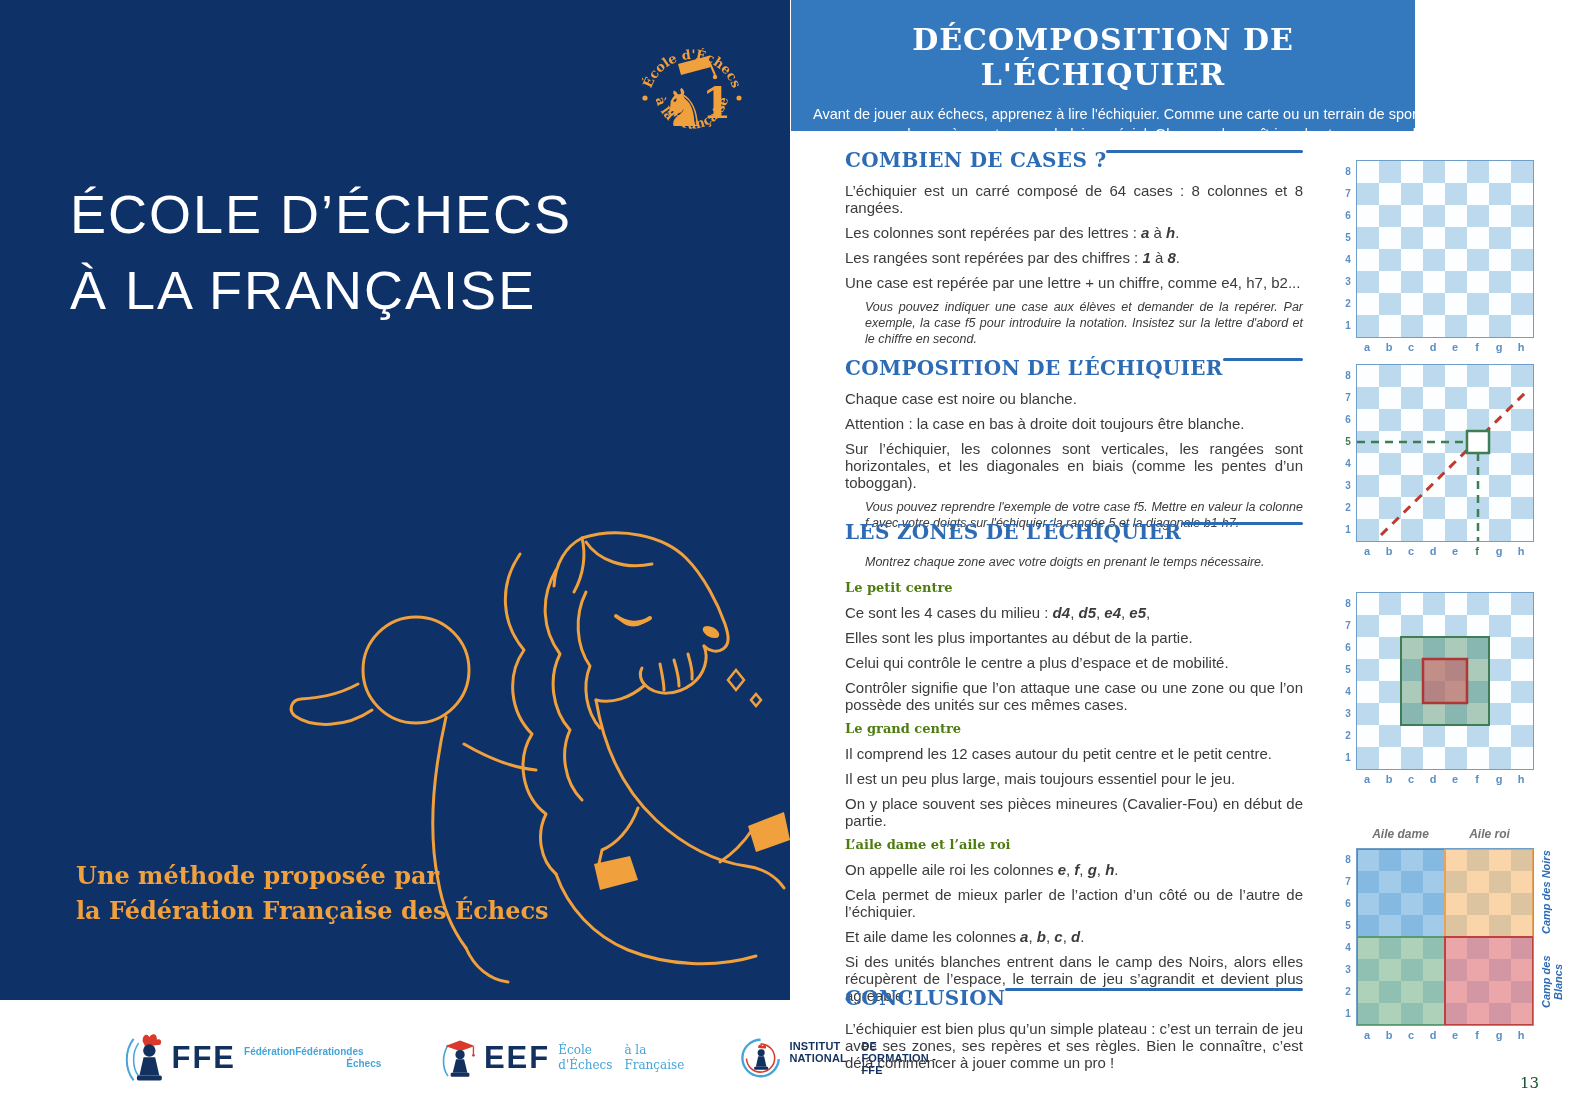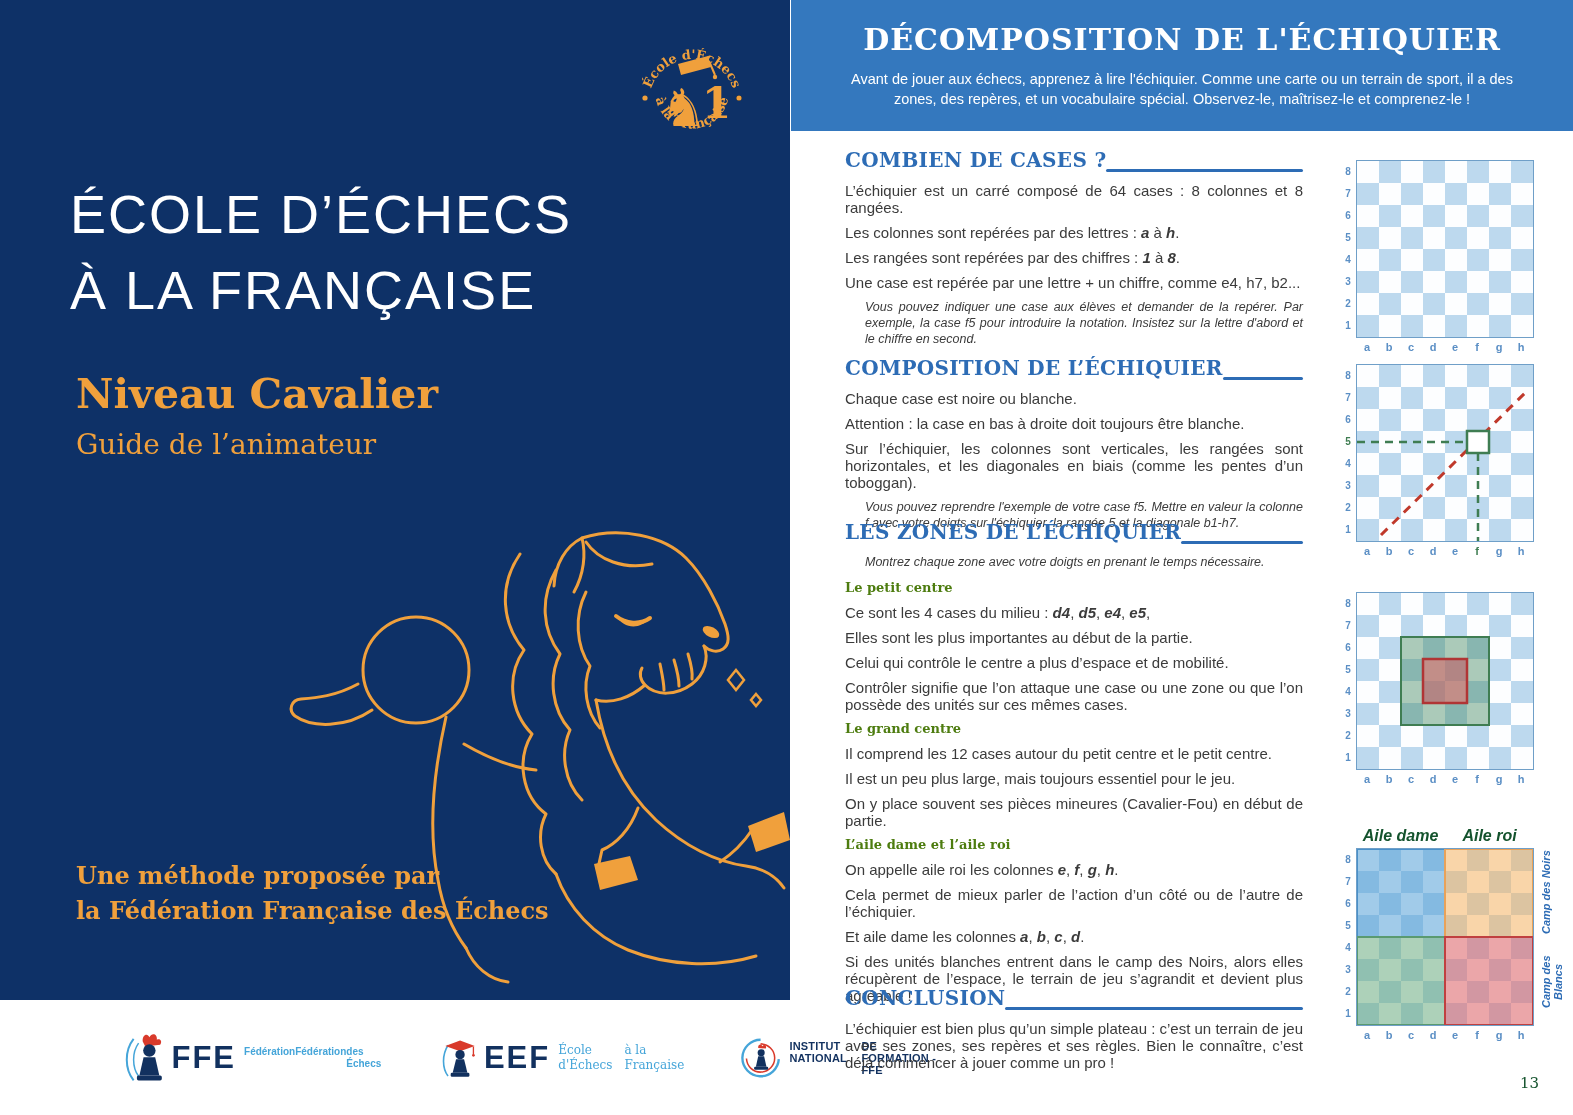--- a/index.html
+++ b/index.html
@@ -31,34 +31,34 @@
   .logo-strip { position:absolute; left:0; bottom:0; width:790px; height:115px; background:#fff;
     display:flex; align-items:center; padding-left:122px; gap:54px; }
   .logo { display:flex; align-items:center; gap:8px; }
   .logo-abbr { font-size:31px; font-weight:bold; color:#12315f; letter-spacing:2px; }
   .logo-lines { display:flex; justify-content:center; }
   .logo-lines .ll { font-size:10px; color:#45a5d9; line-height:12px; font-weight:bold; }
   .logo-lines.serif .ll { font-family:"DejaVu Serif", serif; font-size:12px; line-height:15px; font-weight:normal; }
   .logo-lines.navy .ll { color:#12315f; font-size:11px; line-height:12px; font-weight:bold; letter-spacing:0.2px; }
 
   
-  .band { position:absolute; left:791px; top:0; width:782px; height:131px; background:#3478be; }
+  .band { position:absolute; left:791px; top:0; width:624px; height:131px; background:#3478be; }
   .band-title { margin-top:22px; text-align:center; font-family:"DejaVu Serif", serif;
     font-weight:bold; font-size:30px; color:#ffffff; letter-spacing:1px; }
   .band-sub { width:706px; margin:12px auto 0; text-align:center; color:#ffffff;
     font-size:14.5px; line-height:20px; }
 
   .content { position:absolute; left:845px; top:148px; width:458px; }
   .section { position:absolute; left:0; width:458px; }
   .sec-combien     { top:0;   }
   .sec-composition { top:208px; }
   .sec-zones       { top:372px; }
   .sec-conclusion  { top:838px; }
 
-  .sec-head { display:flex; align-items:flex-end; margin-bottom:10px; }
+  .sec-head { display:flex; align-items:flex-start; margin-bottom:10px; }
   .sec-head .t { font-family:"DejaVu Serif", serif; font-weight:bold; font-size:20px;
     color:#2d6cb5; letter-spacing:0.3px; white-space:nowrap; }
   .sec-head .rule { flex:1; height:3px; background:#2d6cb5; border-radius:2px; margin-top:2px; }
 
   p.body { font-size:15px; line-height:17px; margin-bottom:8px; color:#3b3b3b; text-align:justify; }
   p.note { font-size:12.5px; line-height:16px; margin:2px 0 10px 20px; font-style:italic;
     color:#3b3b3b; text-align:justify; }
   h3.sub { font-family:"DejaVu Serif", serif; font-weight:bold; font-size:13px;
     color:#4d7c0f; margin:8px 0 9px; }
   .bi { font-weight:bold; font-style:italic; }
@@ -79,21 +79,21 @@
   .flabel { width:22px; text-align:center; font-size:11px; color:#5b8fc5; font-weight:bold; }
   .green { color:#3f7d52 !important; }
   svg.overlay { position:absolute; left:0; top:0; width:176px; height:176px; pointer-events:none; }
 
   .board-1 { left:1340px; top:160px; }
   .board-2 { left:1340px; top:364px; }
   .board-3 { left:1340px; top:592px; }
   .board-4 { left:1340px; top:848px; }
 
   .top-labels { position:absolute; left:16px; top:-21px; width:178px; display:flex; }
-  .top-labels span { flex:1; text-align:center; font-size:16px; font-style:italic; font-weight:bold; color:#14532d; }
+  .top-labels span { flex:1; text-align:center; font-size:12px; font-style:italic; font-weight:bold; color:#737373; }
   .side-labels { position:absolute; left:200px; top:0; height:178px; display:flex; flex-direction:column; }
   .side-label { height:89px; writing-mode:vertical-rl; transform:rotate(180deg);
     font-size:11px; font-style:italic; font-weight:bold; color:#2d6cb5; text-align:center; }
 </style>
 </head>
 <body>
 
 <div id="stage">
 
   <div class="cover">
@@ -118,24 +118,20 @@
         <line x1="73" y1="23" x2="79" y2="37" stroke="#F0A03C" stroke-width="2"></line>
         <circle cx="79" cy="39" r="2.2" fill="#F0A03C"></circle>
         <text x="66" y="80" font-size="42" font-weight="bold" font-family="DejaVu Serif, serif" fill="#F0A03C">1</text>
       </svg>
 
       <div class="cover-title">
         <div>ÉCOLE D’ÉCHECS</div>
         <div>À LA FRANÇAISE</div>
       </div>
 
-      <div class="level-block">
-        <div class="level-title">Niveau Cavalier</div>
-        <div class="level-sub">Guide de l’animateur</div>
-      </div>
 
       <div class="method">
         <div>Une méthode proposée par</div>
         <div>la Fédération Française des Échecs</div>
       </div>
 
       <svg class="horse" viewBox="0 0 522 488">
         <g stroke="#F0A03C" stroke-width="3" fill="none" stroke-linecap="round" stroke-linejoin="round">
           <circle cx="148" cy="158" r="53"></circle>
           <path d="M104,198 C78,216 44,216 27,204 C20,198 23,188 33,187 C48,186 68,184 90,172"></path>

